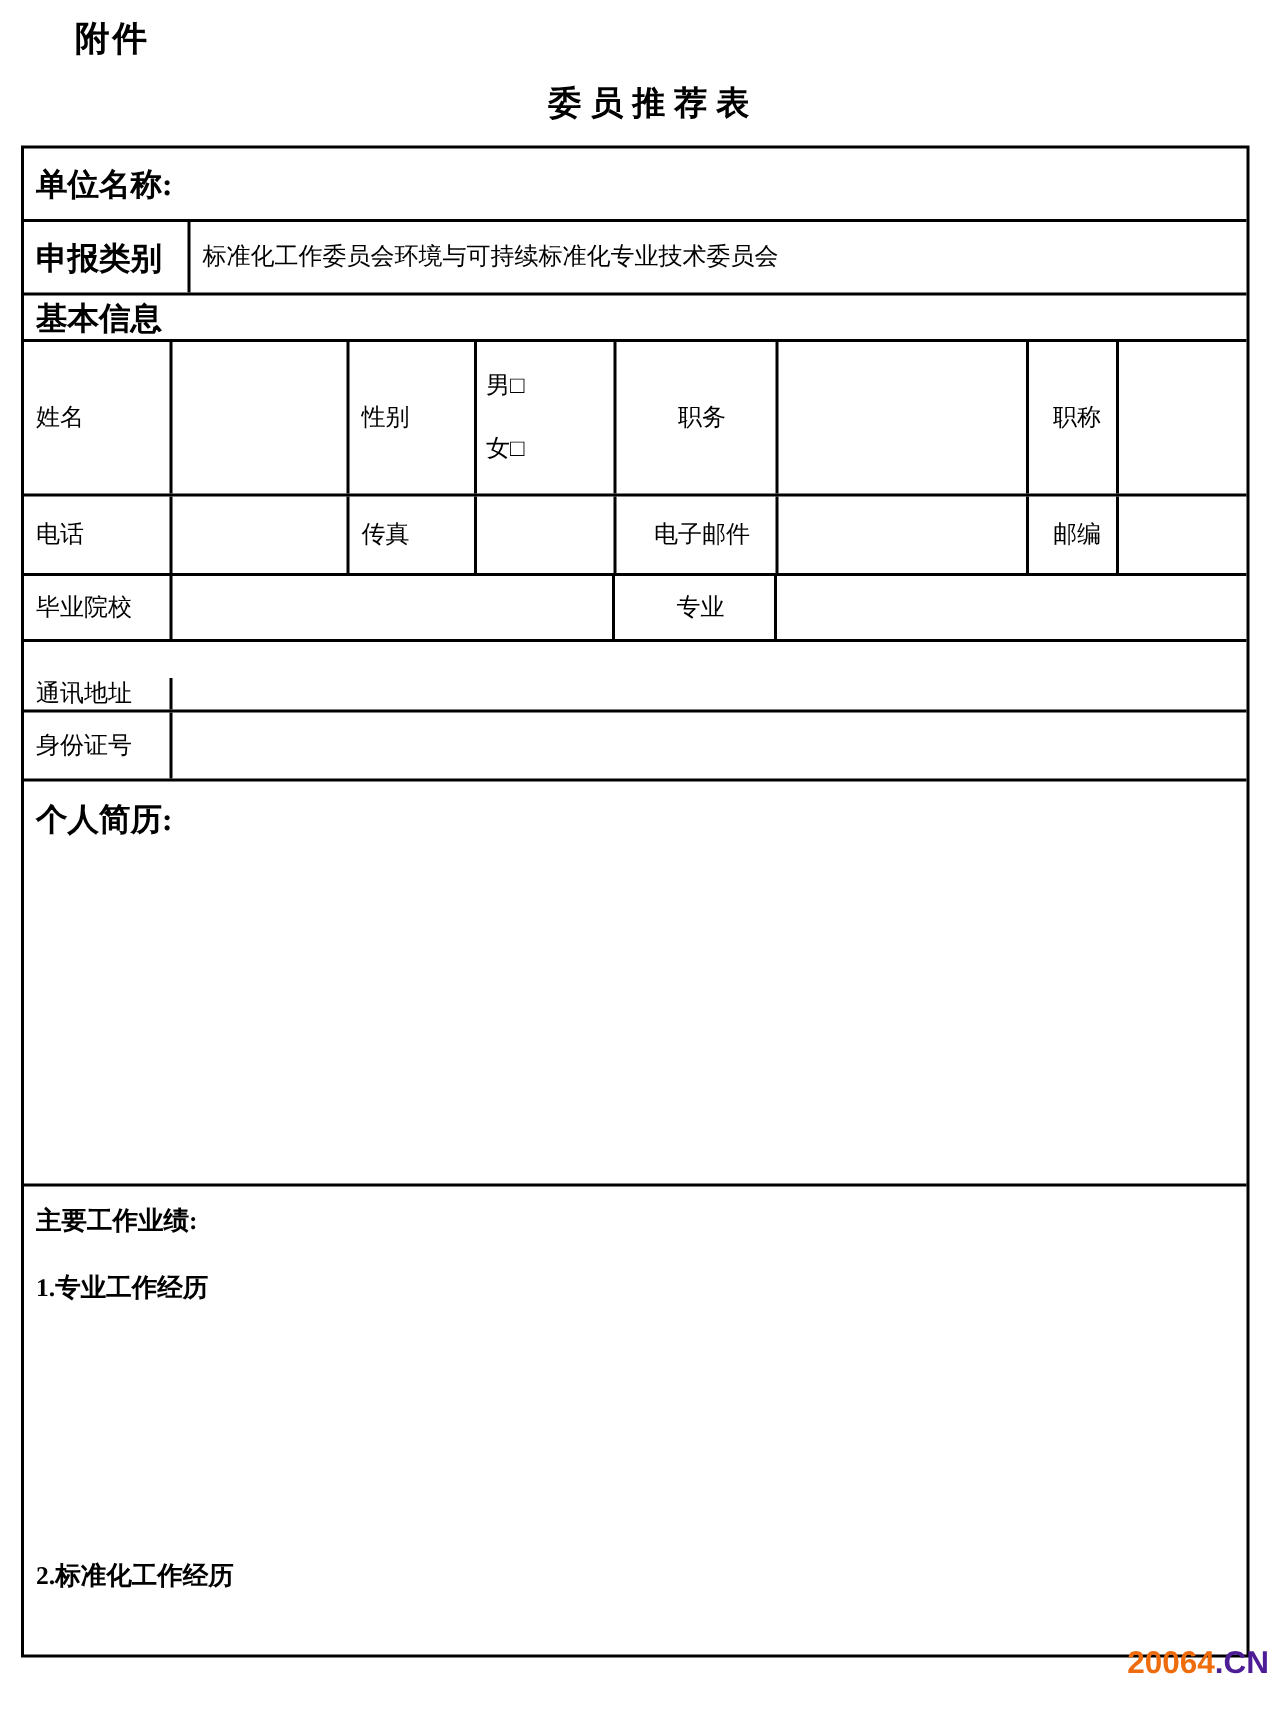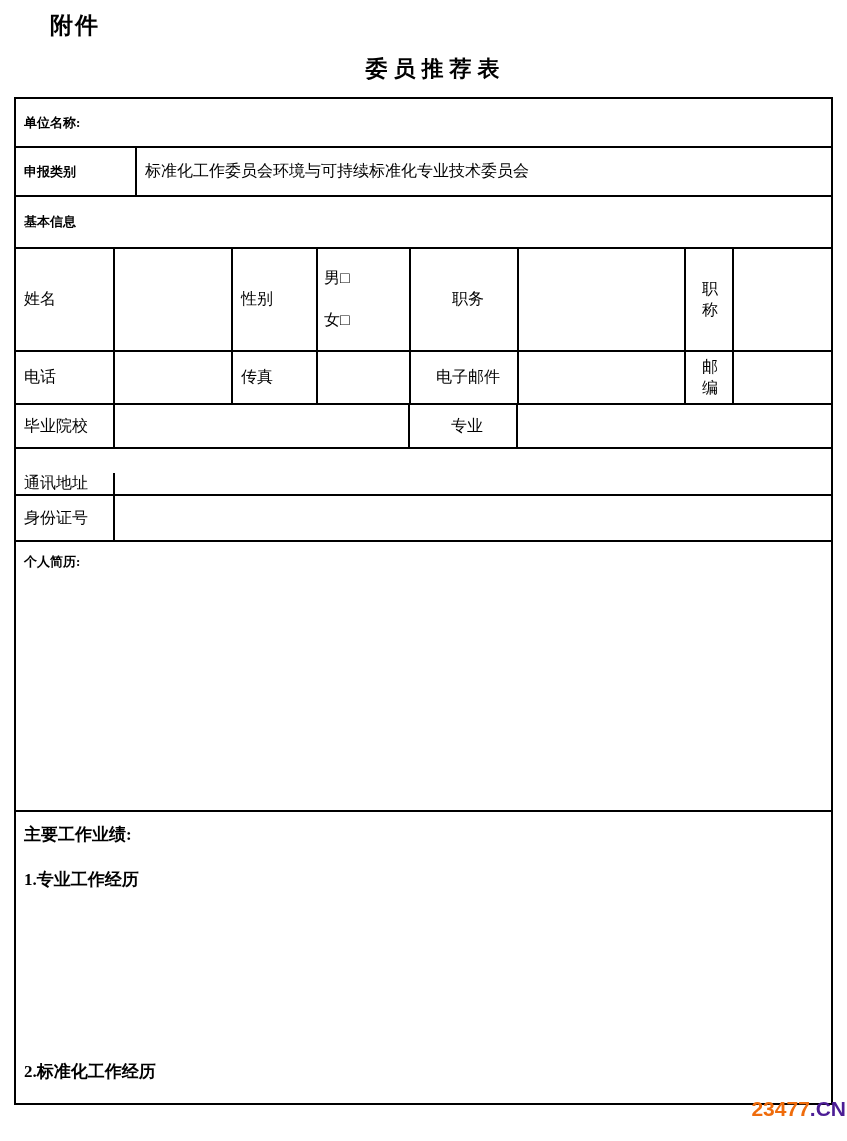--- a/index.html
+++ b/index.html
@@ -55,41 +55,41 @@
   .cell {
     border-right: 2px solid #000;
     display: flex;
     align-items: center;
     padding-left: 8px;
     flex-shrink: 0;
     overflow: hidden;
   }
   .cell.end { border-right: none; flex: 1; }
   .lbl { font-size: 16px; }
-  .lbl-bold { font-size: 13px; font-weight: 700; }
+  .lbl-bold { font-size: 21px; font-weight: 700; }
   .val { font-size: 16px; }
   
   .r-unit { height: 49px; }
   .r-category { height: 49px; }
-  .r-basic { height: 52px; }
+  .r-basic { height: 31px; }
   .r-name { height: 103px; }
   .r-contact { height: 53px; }
   .r-school { height: 44px; }
   .r-address { height: 47px; align-items: flex-end; }
   .r-id { height: 46px; }
   .r-resume { height: 270px; }
   
   .c1 { width: 99px; }
   .c2 { width: 118px; }
   .c3 { width: 85px; }
   .c4 { width: 93px; }
   .c5 { width: 108px; justify-content: center; }
   .c6 { width: 167px; }
-  .c7 { width: 48px; padding-left: 16px; }
-  .c-cat { width: 121px; }
+  .c7 { width: 60px; padding-left: 16px; }
+  .c-cat { width: 111px; }
   .c-school-blank { width: 295px; }
   .gender-cell {
     flex-direction: column;
     align-items: flex-start;
     justify-content: center;
     gap: 21px;
     padding-left: 6px;
   }
   .area-cell {
     align-items: flex-start;
@@ -222,16 +222,16 @@
       <div class="cell end achievements-cell">
         <span class="ach-line ach-head">主要工作业绩:</span>
         <span class="ach-line ach-item1">1.专业工作经历</span>
         <span class="ach-line ach-item2">2.标准化工作经历</span>
       </div>
     </div>
 
   </div>
 
   <div class="watermark">
-    <span style="color: rgb(239, 108, 12);">23477</span><span style="color: #4c1d95;">.CN</span>
+    <span style="color: rgb(239, 108, 12);">20064</span><span style="color: #4c1d95;">.CN</span>
   </div>
 
 </div>
 
 </body></html>

